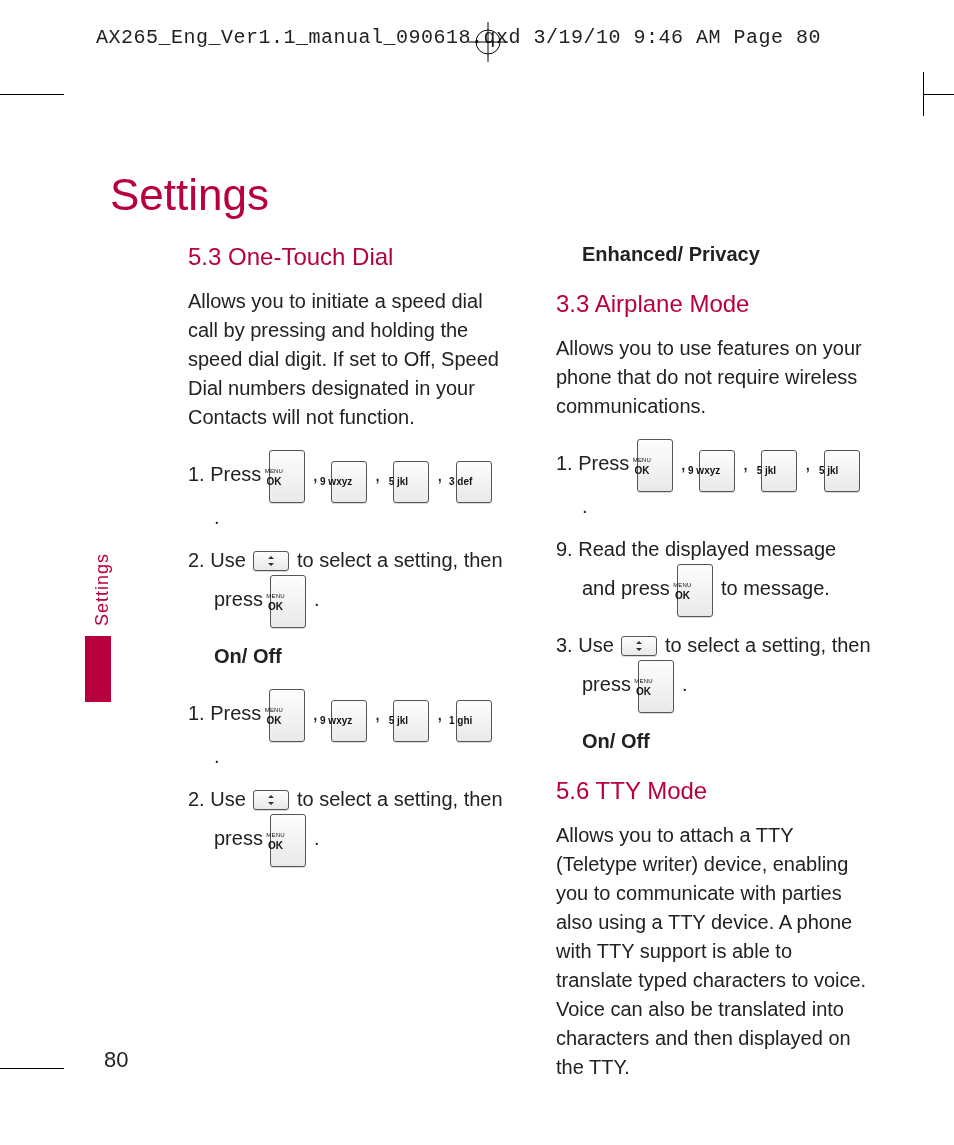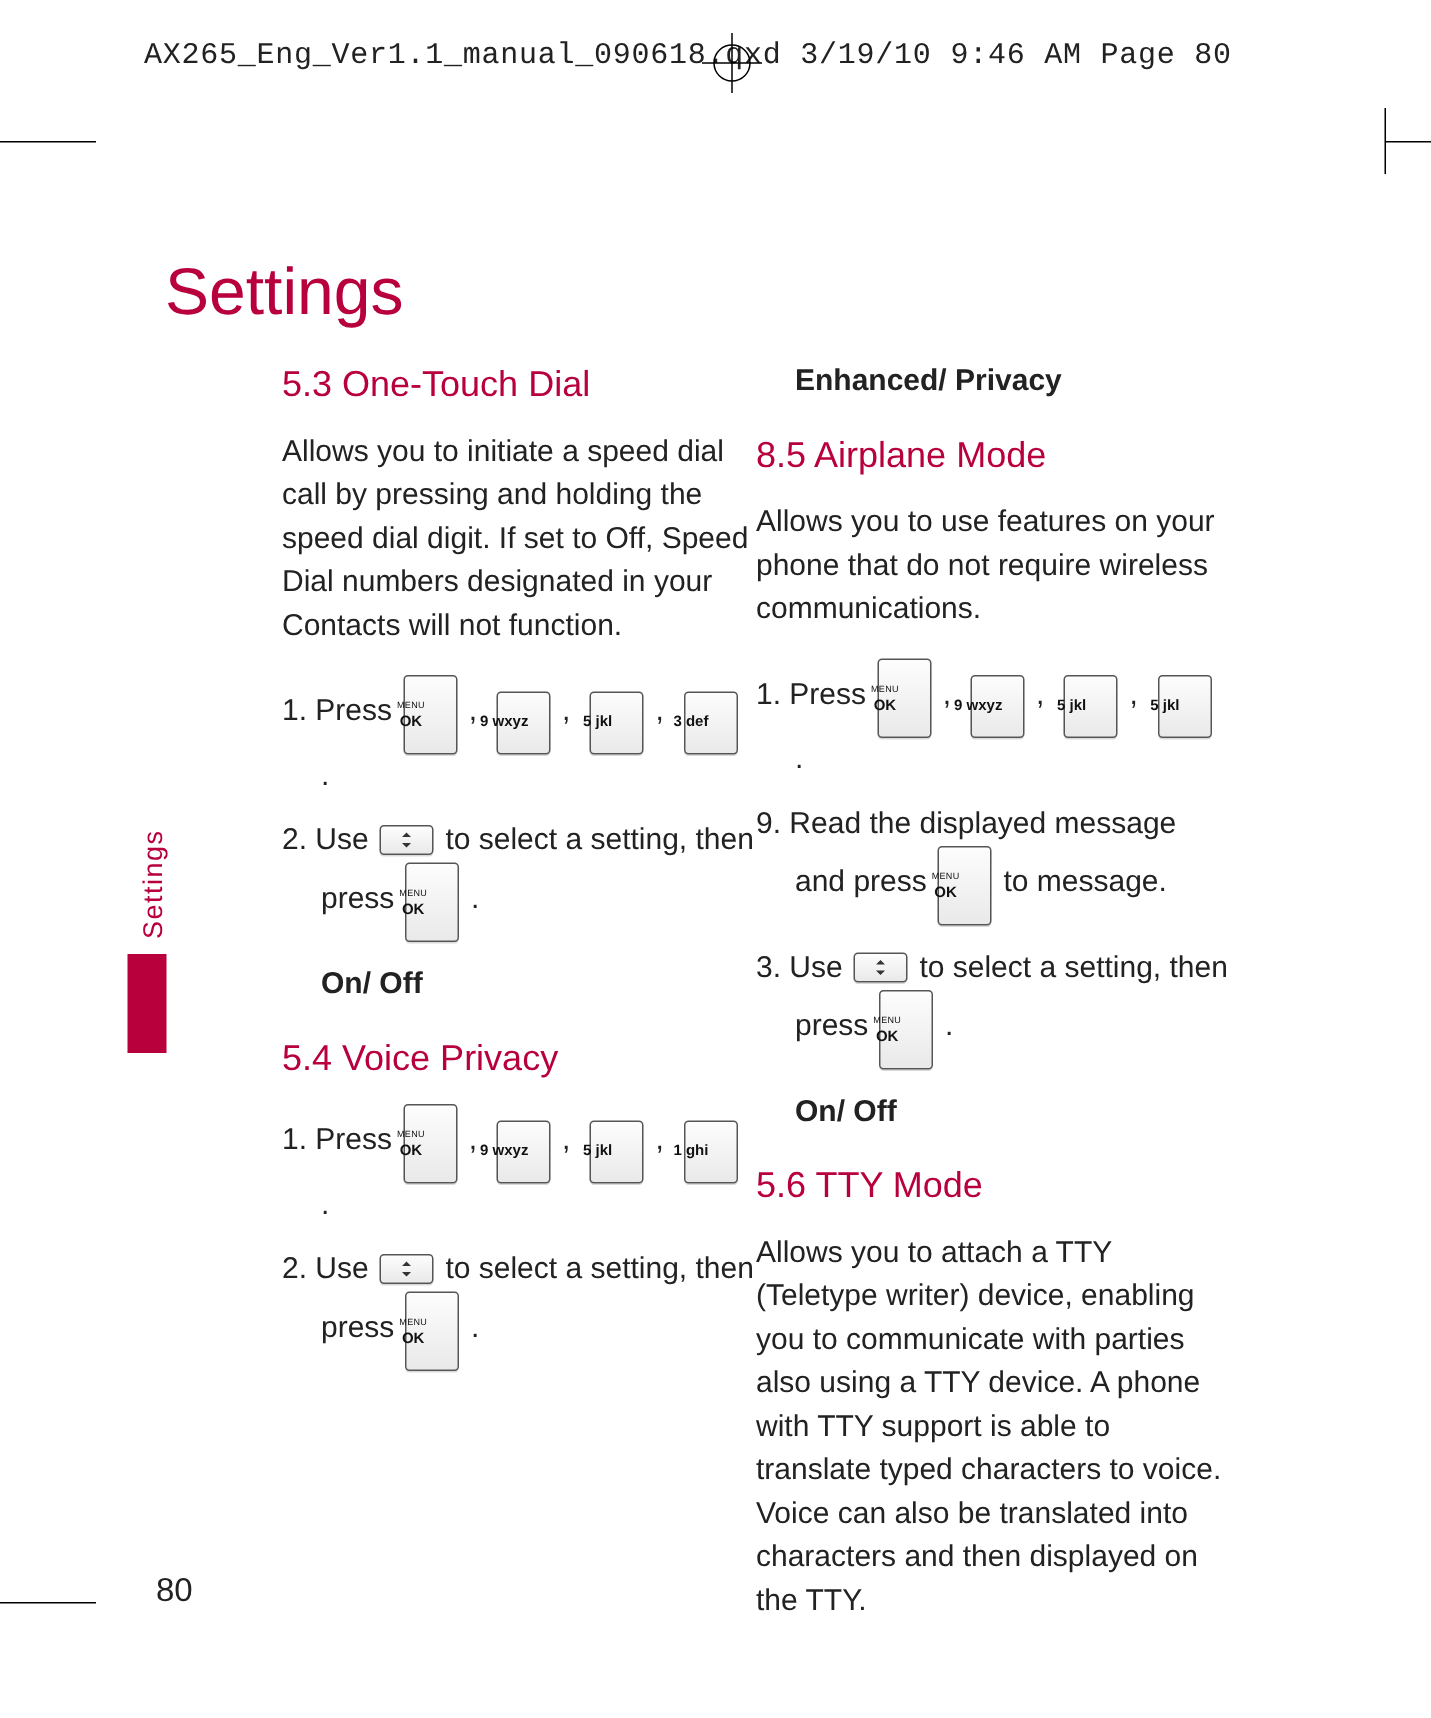--- a/index.html
+++ b/index.html
@@ -8,21 +8,21 @@
 .regmark-top{position:absolute;left:468px;top:22px;}
 .regmark-top svg{display:block;}
 .crop-tl-h{position:absolute;left:0;top:94px;width:64px;height:0;border-top:1px solid #000;}
 .crop-r-h{position:absolute;right:0;top:94px;width:30px;height:0;border-top:1px solid #000;}
 .crop-r-v{position:absolute;right:30px;top:72px;width:0;height:44px;border-left:1px solid #000;}
 .crop-bl-h{position:absolute;left:0;top:1068px;width:64px;height:0;border-top:1px solid #000;}
 .title{position:absolute;left:110px;top:170px;font-family:"Optima","Candara","Trebuchet MS",sans-serif;font-size:44px;color:#b8003c;font-weight:400;}
 .sidebar-label{position:absolute;left:92px;top:626px;font-family:"Optima","Candara",sans-serif;font-size:18px;color:#b8003c;transform:rotate(-90deg);transform-origin:left top;letter-spacing:1px;}
 .sidebar-bar{position:absolute;left:85px;top:636px;width:26px;height:66px;background:#b8003c;}
 .pagenum{position:absolute;left:104px;top:1047px;font-size:22px;color:#222;}
-.cols{position:absolute;left:188px;top:240px;display:flex;}
+.cols{position:absolute;left:188px;top:240px;display:flex;gap:52px;}
 .col{width:316px;font-size:20px;line-height:1.45;}
 .h2{color:#b8003c;font-size:24px;margin:16px 0 12px 0;font-weight:400;}
 .h2:first-child{margin-top:0;}
 .p{margin:0 0 18px 0;}
 .step{margin:0 0 14px 0;padding-left:26px;text-indent:-26px;}
 .bold{font-weight:700;margin:0 0 18px 0;padding-left:26px;}
 .key{display:inline-block;vertical-align:-4px;border:1px solid #555;border-radius:3px;background:linear-gradient(#fdfdfd,#e9e9e9);padding:14px 3px;font-family:Arial,sans-serif;font-size:10px;font-weight:bold;color:#111;min-width:28px;text-align:center;line-height:12px;margin:0 2px;box-shadow:0 1px 0 rgba(0,0,0,.15);}
 .key .top{display:block;font-size:6px;font-weight:normal;letter-spacing:.2px;margin-bottom:-1px;}
 .key .big{display:block;font-size:10px;}
 .key.nav{min-width:22px;padding:3px 6px;}
@@ -67,42 +67,41 @@
     <p class="step">
       <span>2. Use </span>
       <span class="key nav"><svg width="14" height="12" viewBox="0 0 14 12">
               <path d="M7 1 L10 4 H4 Z M7 11 L4 8 H10 Z" fill="#333"></path>
             </svg></span>
       <span> to select a setting, then press </span>
       <span class="key"><span class="top">MENU</span><span class="big">OK</span></span> .
     </p>
     <p class="bold">On/ Off</p>
 
-    <div class="h2">5.4 Voice Privacy</div>
     <p class="step">
       <span>1. Press </span>
       <span class="key"><span class="top">MENU</span><span class="big">OK</span></span> ,&nbsp;
       <span class="key">9 wxyz</span> ,&nbsp;
       <span class="key">5 jkl</span> ,&nbsp;
       <span class="key">1 ghi</span> .
     </p>
     <p class="step" style="margin-bottom:0;">
       <span>2. Use </span>
       <span class="key nav"><svg width="14" height="12" viewBox="0 0 14 12">
               <path d="M7 1 L10 4 H4 Z M7 11 L4 8 H10 Z" fill="#333"></path>
             </svg></span>
       <span> to select a setting, then press </span>
       <span class="key"><span class="top">MENU</span><span class="big">OK</span></span> .
     </p>
   </div>
 
   <div class="col">
     <p class="bold" style="padding-left:26px;margin-top:0;">Enhanced/ Privacy</p>
 
-    <div class="h2">8.5 Airplane Mode</div>
+    <div class="h2">3.3 Airplane Mode</div>
     <p class="p">Allows you to use features on your phone that do not require wireless communications.</p>
     <p class="step">
       <span>1. Press </span>
       <span class="key"><span class="top">MENU</span><span class="big">OK</span></span> ,&nbsp;
       <span class="key">9 wxyz</span> ,&nbsp;
       <span class="key">5 jkl</span> ,&nbsp;
       <span class="key">5 jkl</span> .
     </p>
     <p class="step">
       <span>9. Read the displayed message and press </span>

